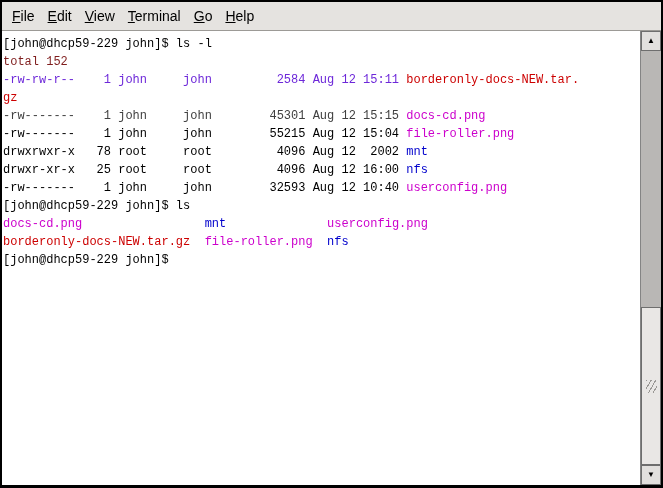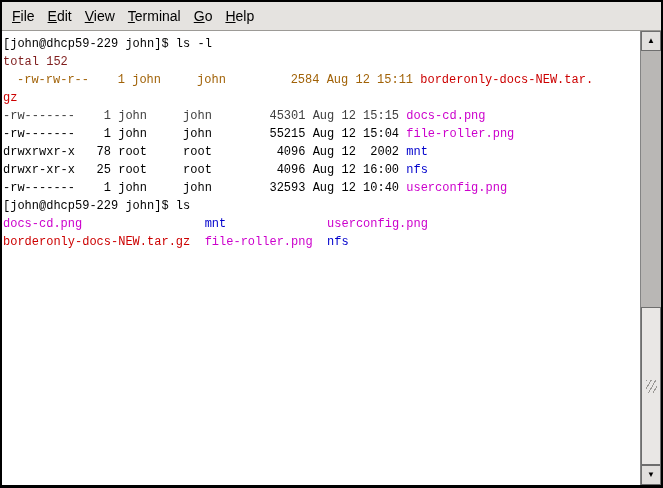--- a/index.html
+++ b/index.html
@@ -126,30 +126,31 @@
       <div class="menu-item"><span class="mn">G</span>o</div>
       <div class="menu-item"><span class="mn">H</span>elp</div>
     </div>
 
   <div class="content">
 
     <div class="terminal">
 
     <div class="tline"><span style="color: rgb(0, 0, 0);">[john@dhcp59-229 john]$ ls -l</span></div>
         <div class="tline"><span style="color: #7f1d1d;">total 152</span></div>
-        <div class="tline"><span style="color: #a16207; margin-left: 14px;">-rw-rw-r--    1 john     john         2584 Aug 12 15:11 </span><span style="color: rgb(204, 0, 0);">borderonly-docs-NEW.tar.</span></div>
+        <div class="tline"><span style="color: #6d28d9;">-rw-rw-r--    1 john     john         2584 Aug 12 15:11 </span><span style="color: rgb(204, 0, 0);">borderonly-docs-NEW.tar.</span></div>
         <div class="tline"><span style="color: rgb(204, 0, 0);">gz</span></div>
         <div class="tline"><span style="color: #404040;">-rw-------    1 john     john        45301 Aug 12 15:15 </span><span style="color: rgb(204, 0, 204);">docs-cd.png</span></div>
         <div class="tline"><span style="color: rgb(0, 0, 0);">-rw-------    1 john     john        55215 Aug 12 15:04 </span><span style="color: rgb(204, 0, 204);">file-roller.png</span></div>
         <div class="tline"><span style="color: rgb(0, 0, 0);">drwxrwxr-x   78 root     root         4096 Aug 12  2002 </span><span style="color: rgb(0, 0, 204);">mnt</span></div>
         <div class="tline"><span style="color: rgb(0, 0, 0); text-align: center;">drwxr-xr-x   25 root     root         4096 Aug 12 16:00 </span><span style="color: rgb(0, 0, 204);">nfs</span></div>
         <div class="tline"><span style="color: rgb(0, 0, 0);">-rw-------    1 john     john        32593 Aug 12 10:40 </span><span style="color: rgb(204, 0, 204);">userconfig.png</span></div>
         <div class="tline"><span style="color: rgb(0, 0, 0);">[john@dhcp59-229 john]$ ls</span></div>
         <div class="tline"><span style="color: rgb(204, 0, 204);">docs-cd.png</span><span style="color: rgb(0, 0, 0);">                 </span><span style="color: rgb(0, 0, 204);">mnt</span><span style="color: rgb(0, 0, 0);">              </span><span style="color: rgb(204, 0, 204);">userconfig.png</span></div>
         <div class="tline"><span style="color: rgb(204, 0, 0);">borderonly-docs-NEW.tar.gz</span><span style="color: rgb(0, 0, 0);">  </span><span style="color: rgb(204, 0, 204);">file-roller.png</span><span style="color: rgb(0, 0, 0);">  </span><span style="color: rgb(0, 0, 204);">nfs</span></div>
+        <div class="tline"><span style="color: rgb(0, 0, 0);">[john@dhcp59-229 john]$ </span></div>
       </div>
 
     <div class="scrollbar">
       <div class="stepper">
         <span>▲</span>
       </div>
       <div class="trough">
         <div class="thumb">
           <div class="grip"></div>
         </div>

